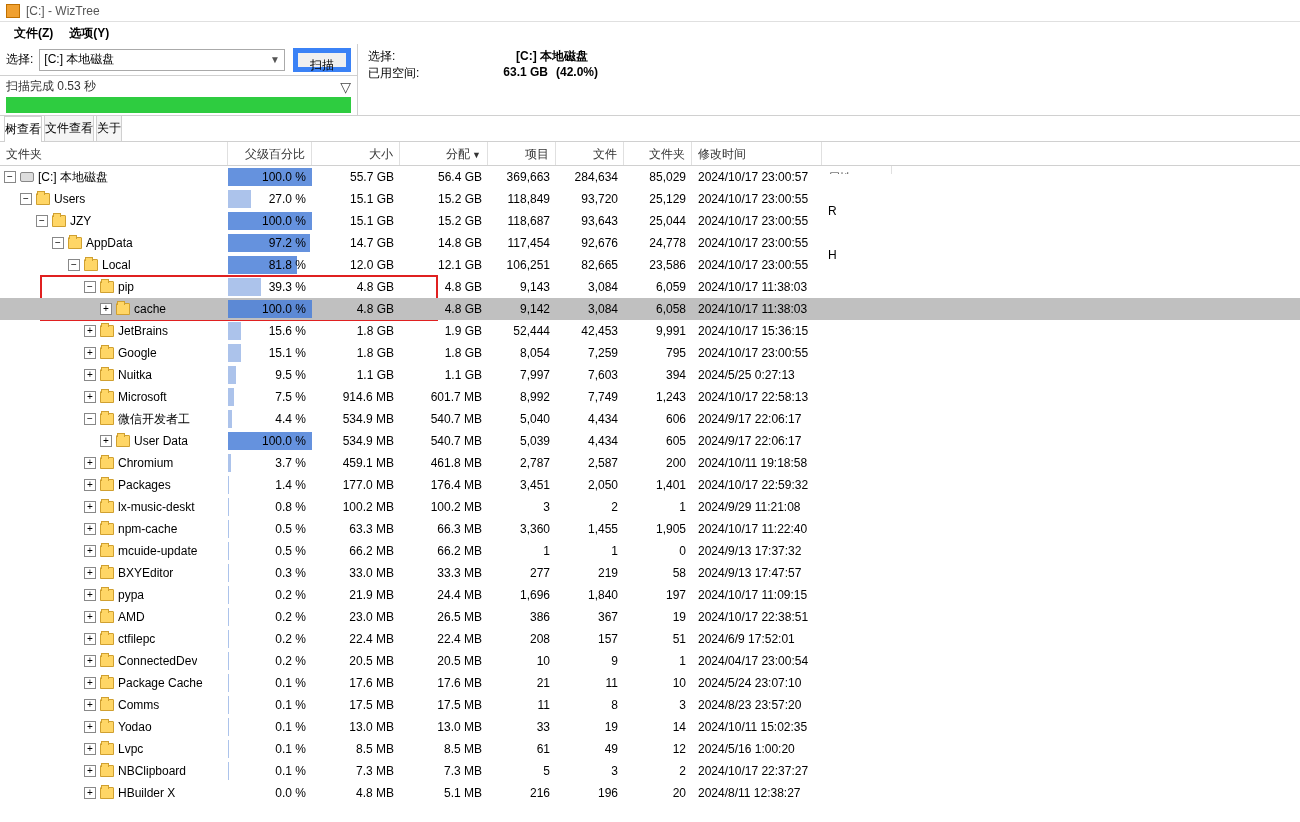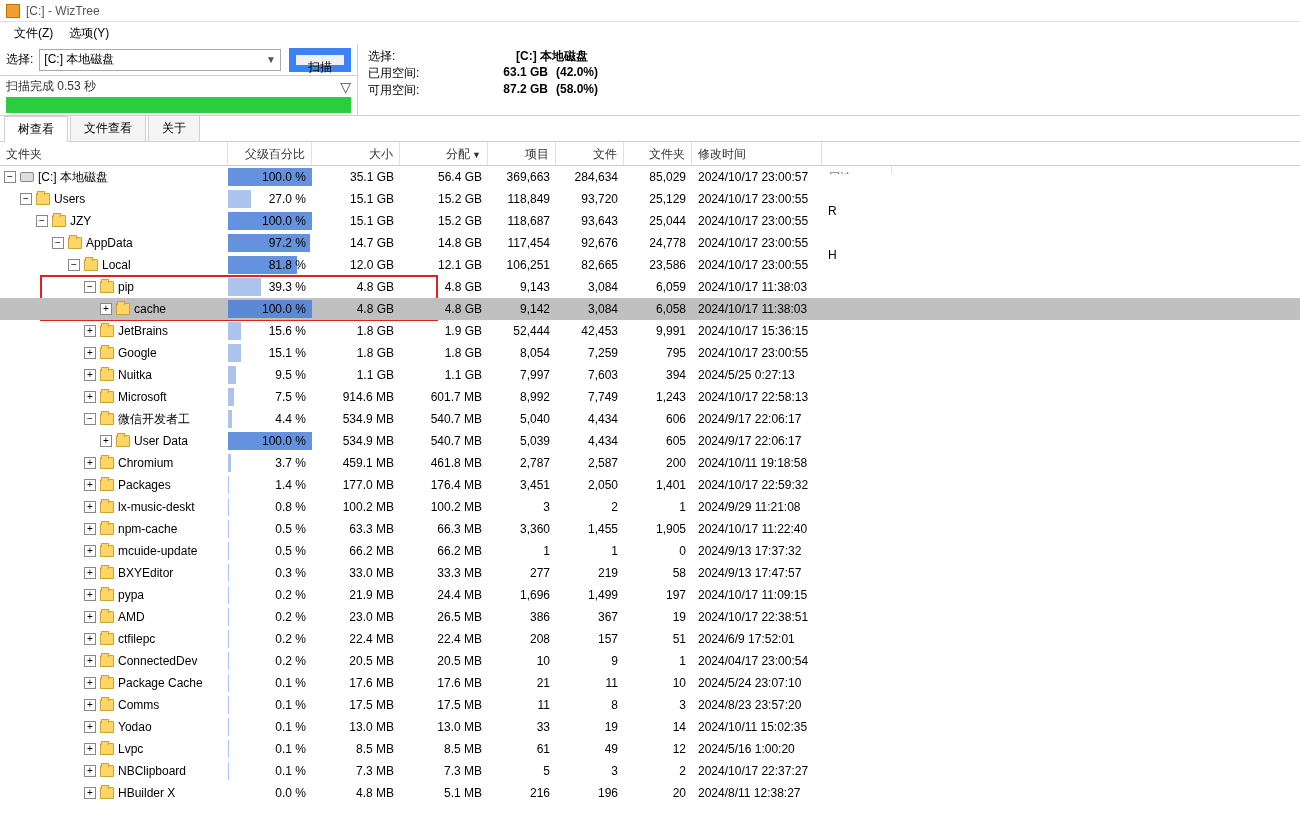--- a/index.html
+++ b/index.html
@@ -3,43 +3,43 @@
 <meta charset="utf-8">
 <style>
 * { box-sizing: border-box; margin: 0; padding: 0; font-family: "Segoe UI", Tahoma, sans-serif; font-size: 12px; }
 body { background: #fff; color: #000; width: 1300px; height: 822px; overflow: hidden; }
 
 .titlebar { height: 22px; display: flex; align-items: center; padding: 0 6px; background: #fff; border-bottom: 1px solid #e0e0e0; }
 .titlebar-icon { width: 14px; height: 14px; background: #f0a030; margin-right: 6px; border: 1px solid #c07000; }
 .titlebar-text { color: #555; }
 
 .menubar { height: 22px; display: flex; align-items: center; padding: 0 6px; }
-.menu-item { padding: 2px 8px; cursor: default; }
+.menu-item { padding: 2px 8px; cursor: default; font-weight: bold; }
 .toolbar-left { display: flex; align-items: center; padding: 0 6px; width: 358px; border-right: 1px solid #d0d0d0; height: 100%; }
 .toolbar-label { margin-right: 6px; }
 .drive-select { flex: 1; height: 22px; border: 1px solid #aaa; background: #fff; padding: 0 4px; display: flex; align-items: center; justify-content: space-between; }
 .drive-select .chev { font-size: 10px; color: #555; }
-.scan-btn { margin-left: 8px; height: 24px; padding: 4px 12px; border: 7px solid #3b82f6; background: #f0f0f0; cursor: pointer; }
+.scan-btn { margin-left: 8px; height: 24px; padding: 4px 12px; border: 5px solid #3b82f6; background: #f0f0f0; cursor: pointer; }
 .status-text { color: #333; margin-bottom: 2px; display: flex; justify-content: space-between; align-items: center; }
 .filter-icon { font-size: 14px; color: #444; }
 .progress-bar { height: 16px; background: #e0e0e0; position: relative; }
 .progress-fill { height: 100%; background: #2ecc40; }
 
 .top-block { display: flex; border-bottom: 1px solid #d0d0d0; }
 .top-block .col-a { width: 358px; border-right: 1px solid #d0d0d0; }
 .top-block .col-b { flex: 1; }
 
 .info-grid { padding: 4px 10px; }
 .info-line { display: flex; }
 .info-line .ilabel { width: 80px; }
 .info-line .ival { width: 100px; text-align: right; font-weight: bold; }
 .info-line .ipct { padding-left: 8px; font-weight: bold; }
 
 .tabbar { height: 26px; display: flex; align-items: flex-end; border-bottom: 1px solid #d0d0d0; padding-left: 4px; }
-.tab { padding: 4px 13px; border: 1px solid #d0d0d0; border-bottom: none; background: #f5f5f5; margin-right: 2px; cursor: default; }
+.tab { padding: 4px 0; border: 1px solid #d0d0d0; border-bottom: none; background: #f5f5f5; margin-right: 2px; cursor: default; }
 .tab.active { background: #fff; position: relative; top: 1px; }
 
 .grid-header { display: flex; height: 24px; border-bottom: 1px solid #d0d0d0; background: #fff; }
 .grid-header .hcell { border-right: 1px solid #e0e0e0; padding: 4px 6px; color: #333; white-space: nowrap; overflow: hidden; }
 .hcell.right { text-align: right; }
 .sort-ind { font-size: 9px; margin-left: 2px; }
 
 .c-folder { width: 228px; }
 .c-pct { width: 84px; font-family: Liberation Serif, serif; }
 .c-size { width: 88px; }
@@ -109,25 +109,20 @@
     <div class="info-grid">
       <div class="info-line">
           <span class="ilabel">选择:</span>
           <span class="ival" style="text-align:left;width:auto;padding-left:68px;">[C:]  本地磁盘</span>
         </div>
       <div class="info-line">
           <span class="ilabel">已用空间:</span>
           <span class="ival">63.1 GB</span>
           <span class="ipct">(42.0%)</span>
         </div>
-      <div class="info-line">
-          <span class="ilabel">可用空间:</span>
-          <span class="ival">87.2 GB</span>
-          <span class="ipct">(58.0%)</span>
-        </div>
     </div>
   </div>
 </div>
 
 <div class="tabbar">
   <div class="tab active">树查看</div>
   <div class="tab">文件查看</div>
   <div class="tab">关于</div>
 </div>
 
@@ -149,21 +144,21 @@
       <div class="folder-cell">
         <span class="indent" style="width: 0px;"></span>
         <span class="expander">−</span>
         <span class="drive-icon-sm"></span>
         <span class="folder-name">[C:] 本地磁盘</span>
       </div>
       <div class="pct-cell">
         <div class="pct-bar" style="width: 100%;"></div>
         <span class="pct-text">100.0 %</span>
       </div>
-      <div class="cell right c-size">35.1 GB</div>
+      <div class="cell right c-size">55.7 GB</div>
       <div class="cell right c-alloc">56.4 GB</div>
       <div class="cell right c-items">369,663</div>
       <div class="cell right c-files">284,634</div>
       <div class="cell right c-folders">85,029</div>
       <div class="cell c-date">2024/10/17 23:00:57</div>
       <div class="cell c-attr"></div>
     </div>
     <div class="row">
       <div class="folder-cell">
         <span class="indent" style="width: 16px;"></span>
@@ -513,21 +508,21 @@
         <span class="folder-icon"></span>
         <span class="folder-name">pypa</span>
       </div>
       <div class="pct-cell">
         <div class="pct-bar light" style="width: 0.2%;"></div>
         <span class="pct-text">0.2 %</span>
       </div>
       <div class="cell right c-size">21.9 MB</div>
       <div class="cell right c-alloc">24.4 MB</div>
       <div class="cell right c-items">1,696</div>
-      <div class="cell right c-files">1,499</div>
+      <div class="cell right c-files">1,840</div>
       <div class="cell right c-folders">197</div>
       <div class="cell c-date">2024/10/17 11:09:15</div>
       <div class="cell c-attr"></div>
     </div>
     <div class="row">
       <div class="folder-cell">
         <span class="indent" style="width: 80px;"></span>
         <span class="expander">+</span>
         <span class="folder-icon"></span>
         <span class="folder-name">AMD</span>

